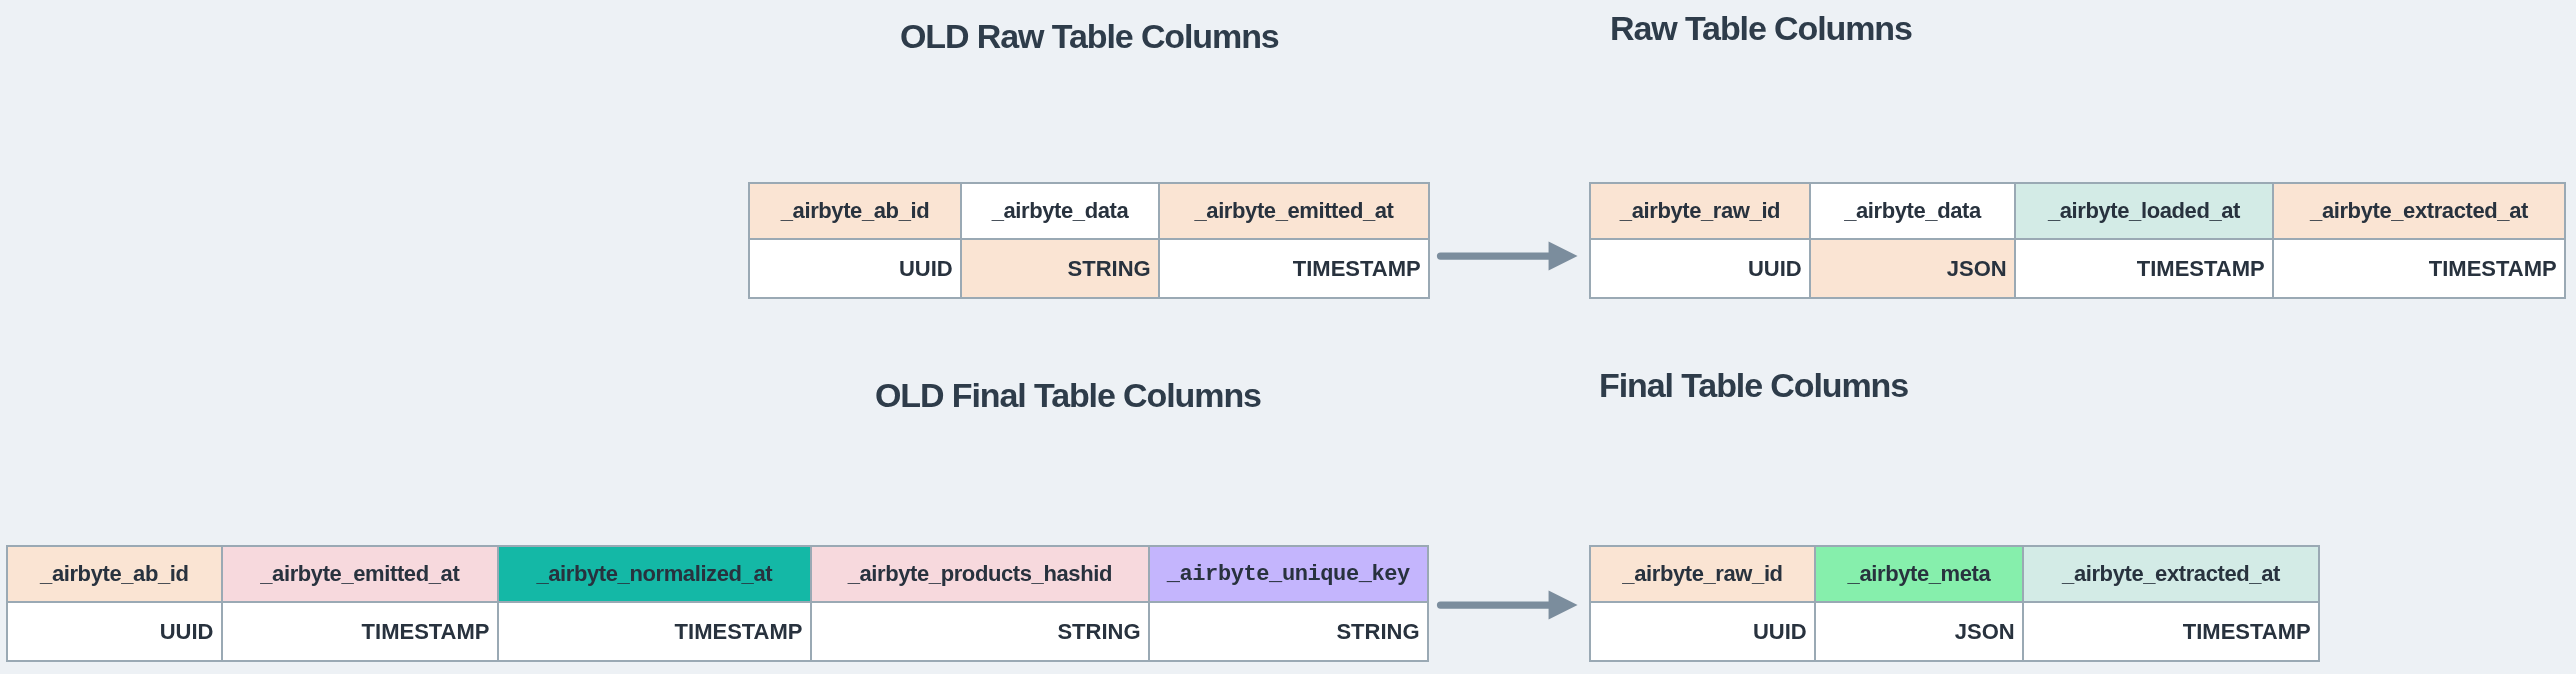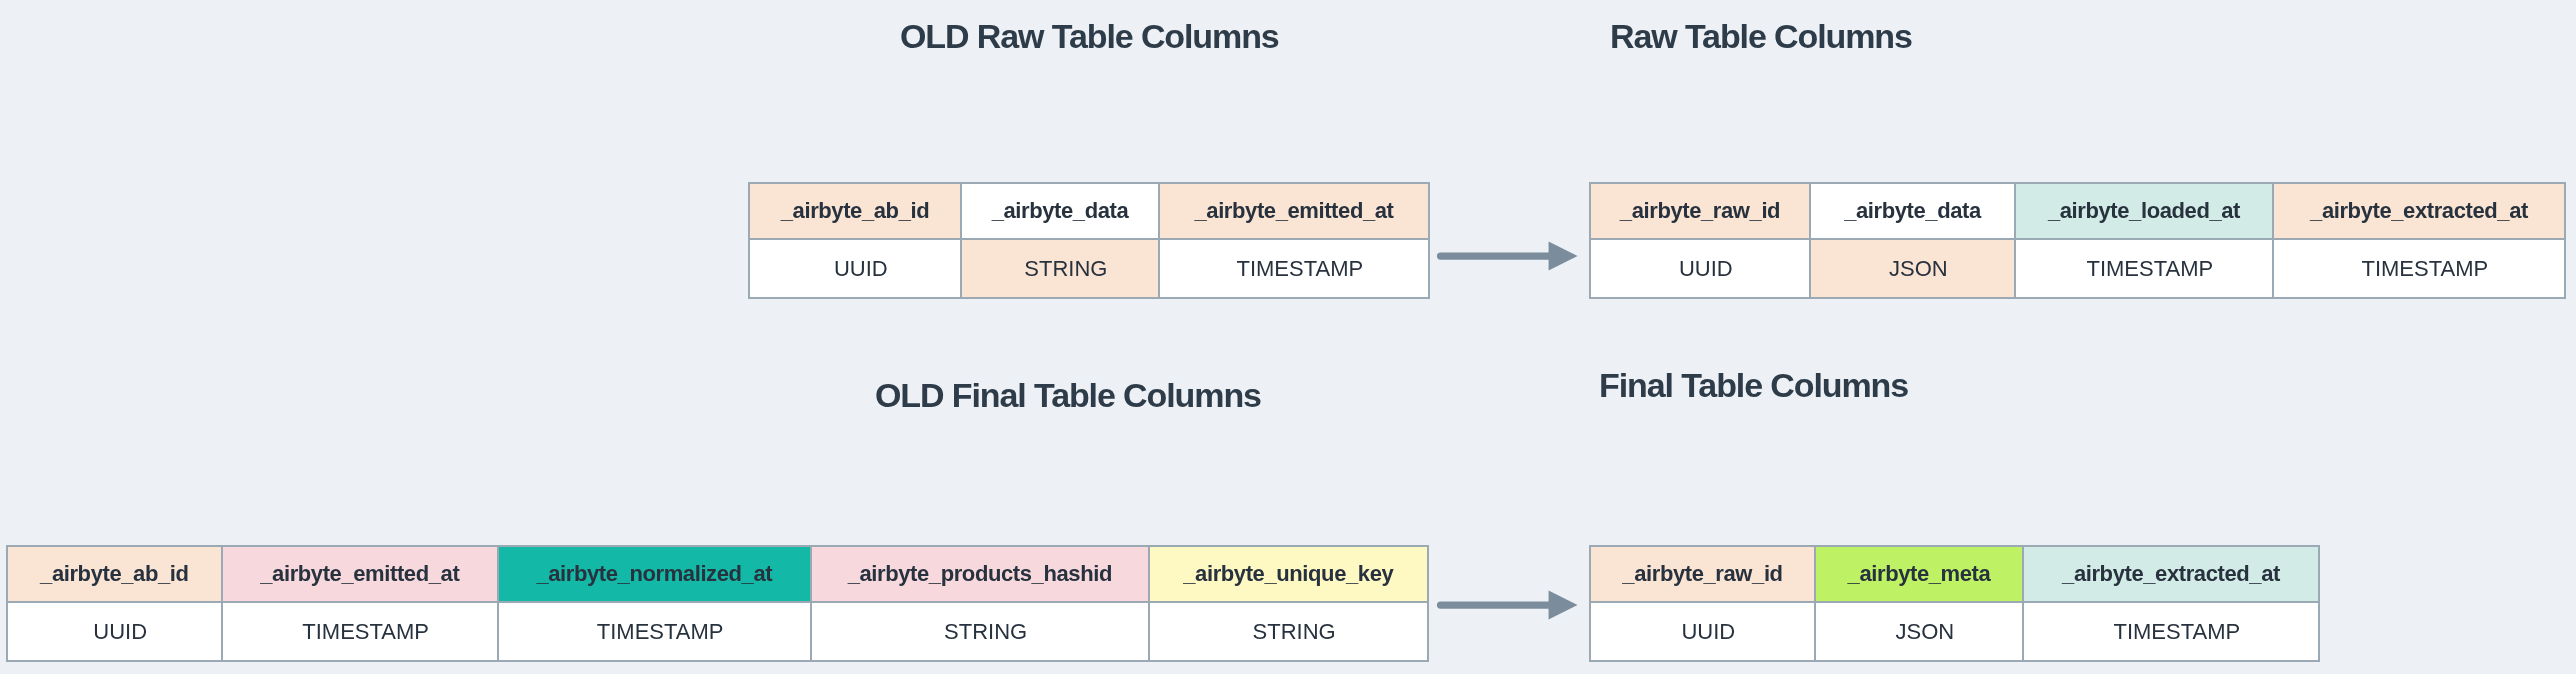--- a/index.html
+++ b/index.html
@@ -34,31 +34,31 @@
   }
   .tbl th{
     height:54px;
     font-weight:700;
     text-align:center;
     padding:0 8.7px;
     letter-spacing:-0.4px;
   }
   .tbl td{
     height:57px;
-    font-weight:400;
-    text-align:center;
+    font-weight:700;
+    text-align:right;
     padding:0 7.3px 0 19px;
   }
   .arrow{position:absolute}
 </style>
 </head>
 <body>
 
 <div class="title" style="left:900px;top:19px">OLD Raw Table Columns</div>
-<div class="title" style="left:1610px;top:19px">Raw Table Columns</div>
+<div class="title" style="left:1610px;top:11px">Raw Table Columns</div>
 <div class="title" style="left:875px;top:378px">OLD Final Table Columns</div>
 <div class="title" style="left:1599px;top:368px">Final Table Columns</div>
 
 <table class="tbl" style="left:748px;top:182px">
   <colgroup>
       <col style="width:212px">
       <col style="width:198px">
       <col style="width:270px">
     </colgroup>
   <tbody>
@@ -105,42 +105,42 @@
       <col style="width:313px">
       <col style="width:338px">
       <col style="width:279px">
     </colgroup>
   <tbody>
       <tr>
     <th style="background: rgb(250, 228, 211);">_airbyte_ab_id</th>
     <th style="background: rgb(247, 217, 221);">_airbyte_emitted_at</th>
     <th style="background: #14b8a6;">_airbyte_normalized_at</th>
     <th style="background: rgb(247, 217, 221);">_airbyte_products_hashid</th>
-    <th style="background: #fef9c3;">_airbyte_unique_key</th>
+    <th style="background: #c4b5fd; font-family: Liberation Mono, monospace;">_airbyte_unique_key</th>
   </tr>
   <tr>
     <td style="background: rgb(255, 255, 255);">UUID</td>
     <td style="background: rgb(255, 255, 255);">TIMESTAMP</td>
     <td style="background: rgb(255, 255, 255);">TIMESTAMP</td>
     <td style="background: rgb(255, 255, 255);">STRING</td>
     <td style="background: rgb(255, 255, 255);">STRING</td>
   </tr>
 </tbody>
   </table>
 
 <table class="tbl" style="left:1589px;top:545px">
   <colgroup>
       <col style="width:225px">
       <col style="width:208px">
       <col style="width:296px">
     </colgroup>
   <tbody>
       <tr>
     <th style="background: rgb(250, 228, 211);">_airbyte_raw_id</th>
-    <th style="background: #bef264;">_airbyte_meta</th>
+    <th style="background: #86efac;">_airbyte_meta</th>
     <th style="background: rgb(211, 235, 230);">_airbyte_extracted_at</th>
   </tr>
   <tr>
     <td style="background: rgb(255, 255, 255);">UUID</td>
     <td style="background: rgb(255, 255, 255);">JSON</td>
     <td style="background: rgb(255, 255, 255);">TIMESTAMP</td>
   </tr>
 </tbody>
   </table>
 

